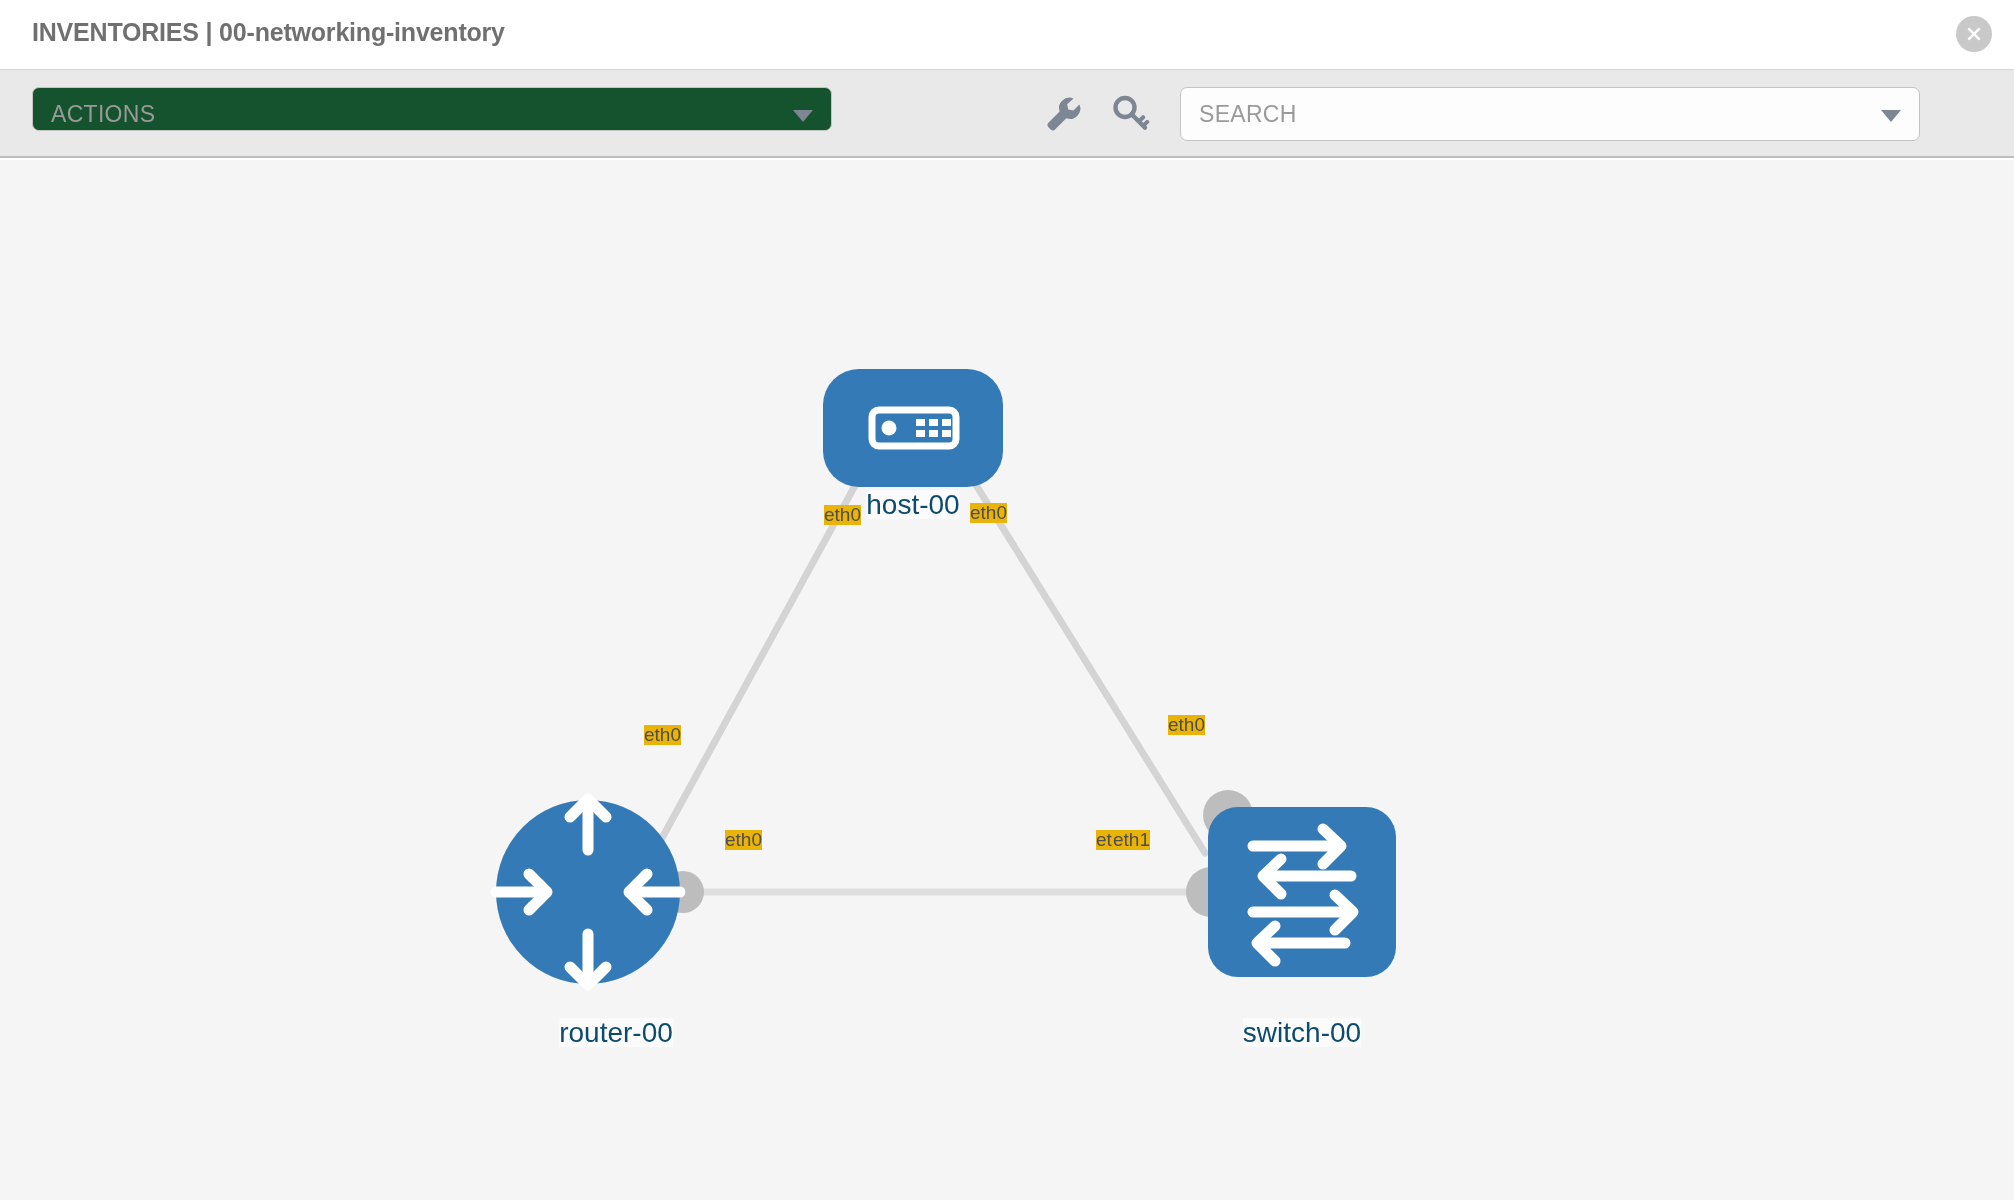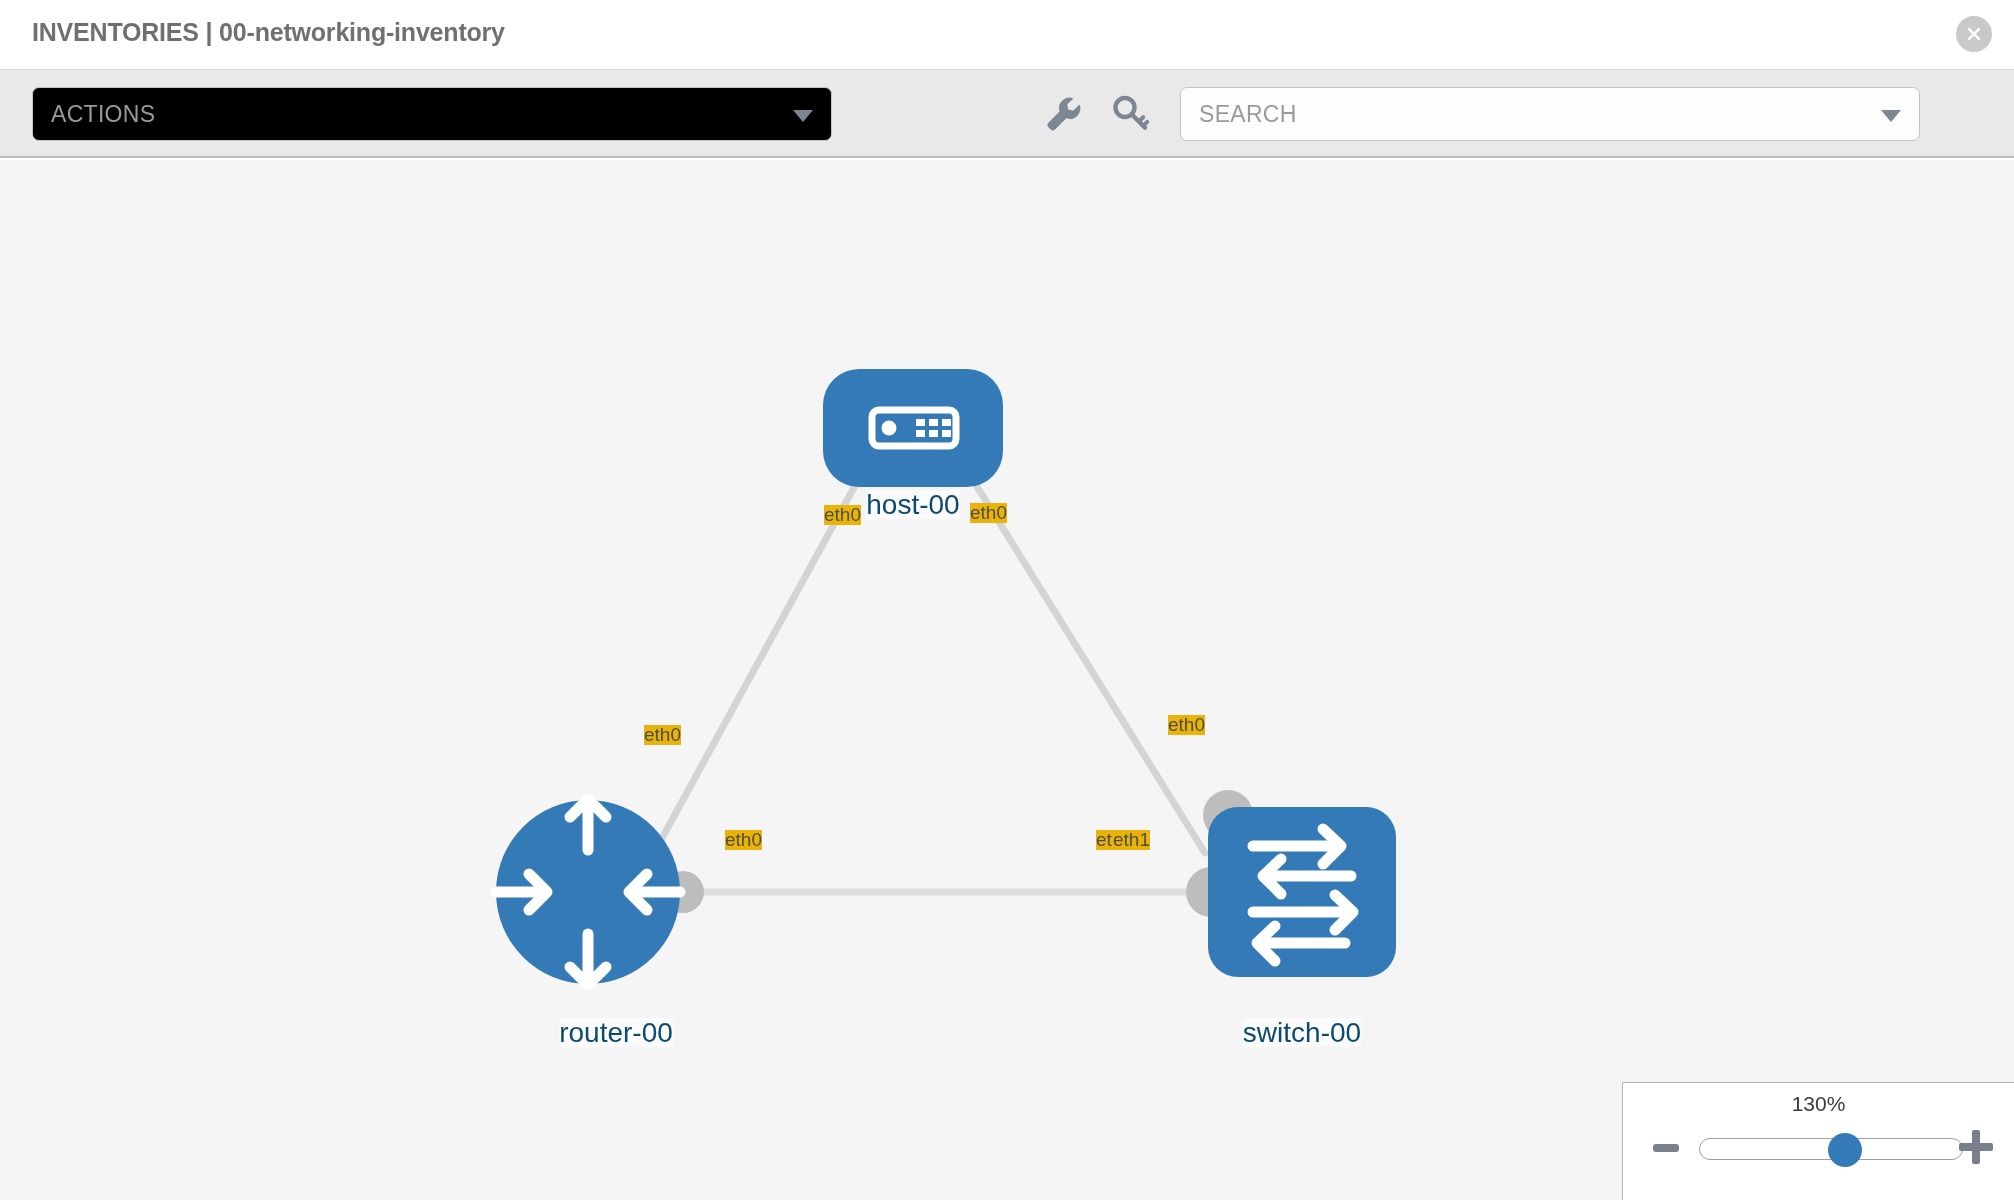--- a/index.html
+++ b/index.html
@@ -33,22 +33,22 @@
   .close-btn svg { display: block; }
 
   
   .toolbar {
     position: absolute; left: 0; top: 70px; width: 2014px; height: 88px;
     background: #e9e9e9;
     border-bottom: 2px solid #bdbdbd;
   }
   .actions-select {
     position: absolute; left: 32px; top: 17px;
-    width: 800px; height: 54px;
-    background: #000000;
+    width: 800px; height: 44px;
+    background: #14532d;
     border: 1px solid #c4c4c4;
     border-radius: 7px;
     cursor: pointer;
   }
   .actions-label {
     position: absolute; left: 18px; top: 13px;
     font-size: 23px; color: #9a9a9a; letter-spacing: 0.3px;
   }
   .caret {
     position: absolute; right: 18px; top: 22px;
@@ -267,24 +267,14 @@
 
     <div class="iface-label" style="left:824px; top:345px;">eth0</div>
     <div class="iface-label" style="left:970px; top:343px;">eth0</div>
     <div class="iface-label" style="left:644px; top:565px;">eth0</div>
     <div class="iface-label" style="left:1168px; top:555px;">eth0</div>
     <div class="iface-label" style="left:725px; top:670px;">eth0</div>
     <div class="iface-label" style="left:1096px; top:670px; z-index:1;">eth0</div>
     <div class="iface-label" style="left:1113px; top:670px; z-index:2;">eth1</div>
   </div>
 
-  <div class="zoom-panel">
-    <div class="zoom-value">130%</div>
-    <div class="zoom-row">
-      <div class="zoom-minus"></div>
-      <div class="zoom-track">
-        <div class="zoom-thumb" style="left: 127.68px;"></div>
-      </div>
-      <div class="zoom-plus"></div>
-    </div>
-  </div>
 
 </div>
 
 </body></html>

